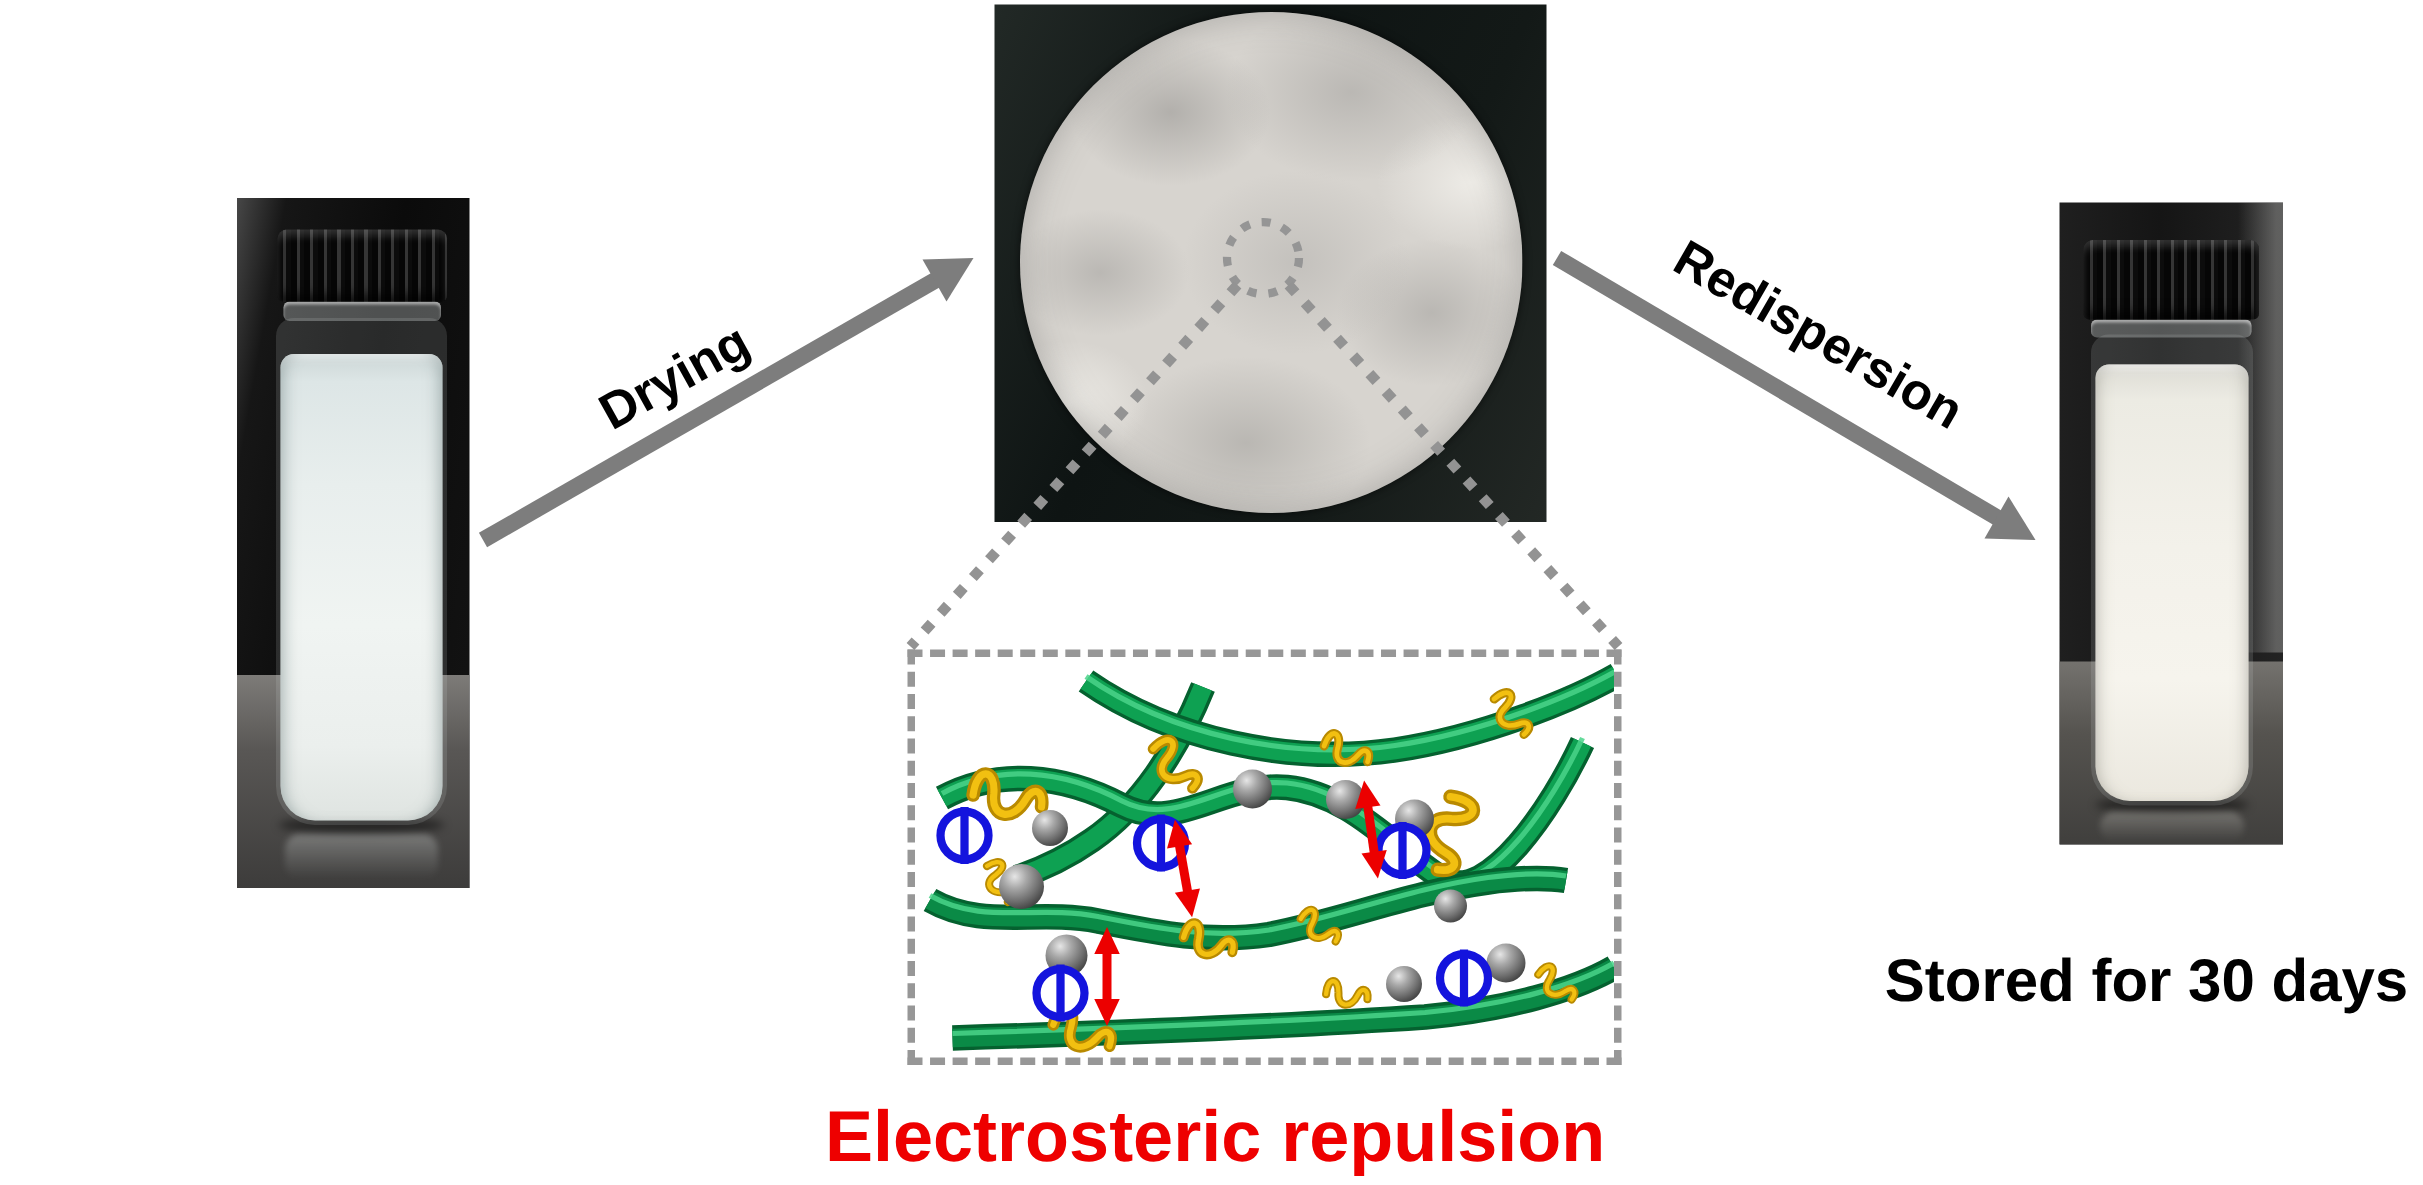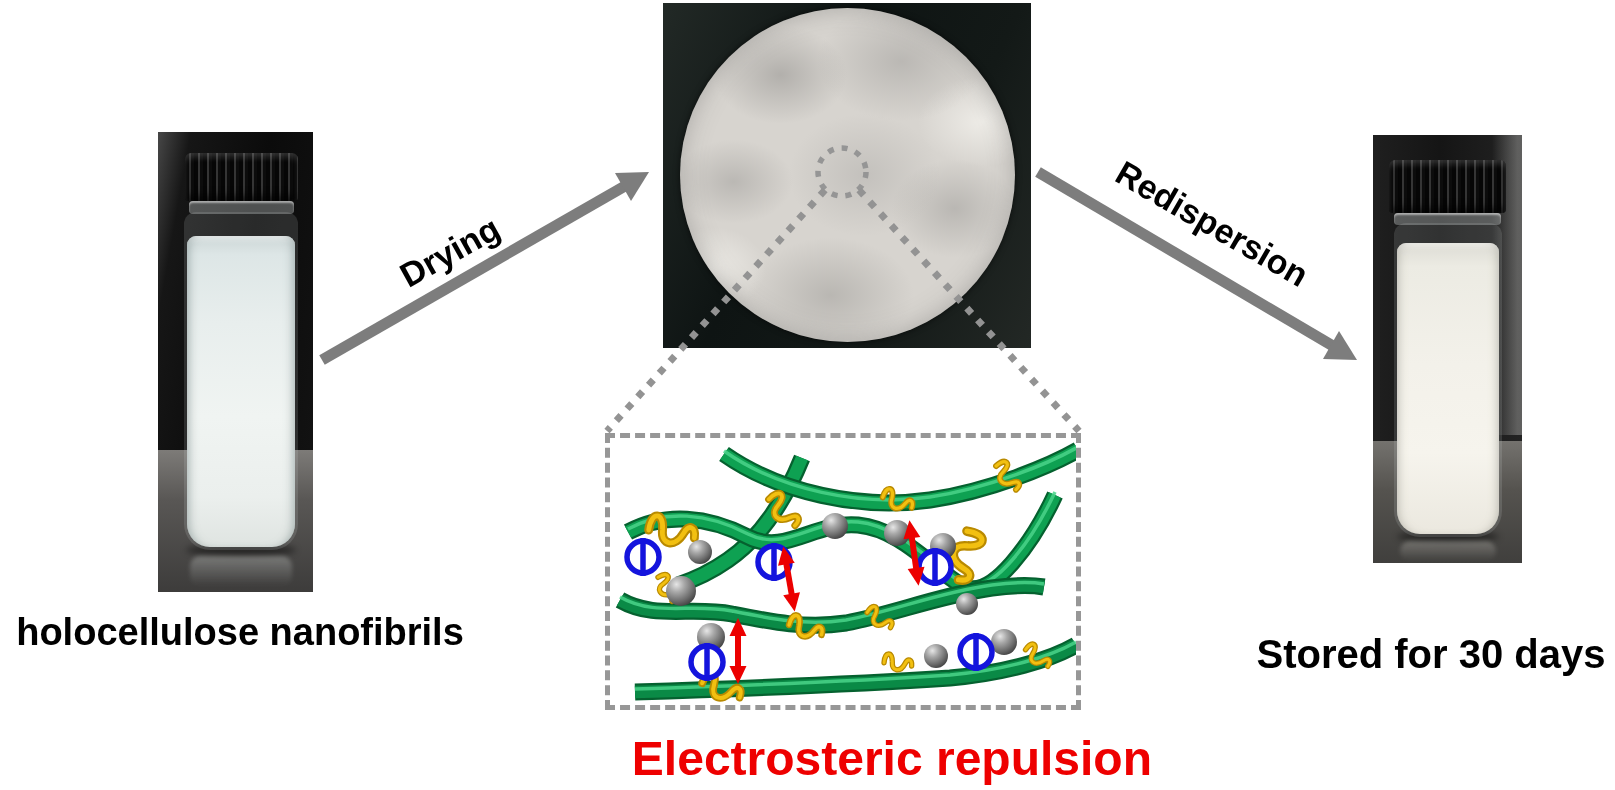--- a/index.html
+++ b/index.html
@@ -65,21 +65,21 @@
       radial-gradient(70px 55px at 10% 78%, rgba(238,236,231,.95), rgba(238,236,231,0) 75%),
       radial-gradient(85px 60px at 90% 34%, rgba(240,238,233,.9), rgba(240,238,233,0) 75%),
       #d7d4cf;
     box-shadow:inset 0 0 24px rgba(90,90,88,.35), 0 0 6px rgba(0,0,0,.6);}
 
   
   .caption{position:absolute;color:#000;font-weight:bold;text-align:center;}
   .caption-left{left:0;top:606px;width:480px;font-size:38px;line-height:52px;}
   .caption-right{left:1233px;top:631px;width:396px;font-size:40px;line-height:46px;}
   .caption-red{left:550px;top:733px;width:602px;font-size:48px;line-height:52px;
-    color:#ee0000;font-weight:bold;text-align:right;position:absolute;}
+    color:#ee0000;font-weight:bold;text-align:left;position:absolute;}
 
   .proc-label{position:absolute;color:#000;font-weight:bold;font-size:34px;white-space:nowrap;}
   .label-drying{left:450px;top:252px;transform:translate(-50%,-50%) rotate(-29deg);}
   .label-redisp{left:1212px;top:224px;transform:translate(-50%,-50%) rotate(30deg);}
 
   
   .magnify-box{position:absolute;left:605px;top:433px;width:466px;height:267px;
     border:5px dashed #979797;background:#ffffff;}
   .magnify-box svg{display:block;}
 
@@ -223,18 +223,17 @@
     </g>
     <circle cx="842" cy="172" r="24" fill="none" stroke="#959595" stroke-width="5.5" stroke-dasharray="6 8"></circle>
     <line x1="825" y1="190" x2="607" y2="431" stroke="#939393" stroke-width="7" stroke-dasharray="7 9"></line>
     <line x1="859" y1="190" x2="1079" y2="431" stroke="#939393" stroke-width="7" stroke-dasharray="7 9"></line>
   </svg>
 
   <div class="proc-label label-drying">Drying</div>
   <div class="proc-label label-redisp">Redispersion</div>
 
   <div class="caption caption-left">
-    <div>holocellulose nanofibrils</div>
   </div>
   <div class="caption caption-right">Stored for 30 days</div>
   <div class="caption-red">Electrosteric repulsion</div>
 
 </div>
 
 </body></html>

